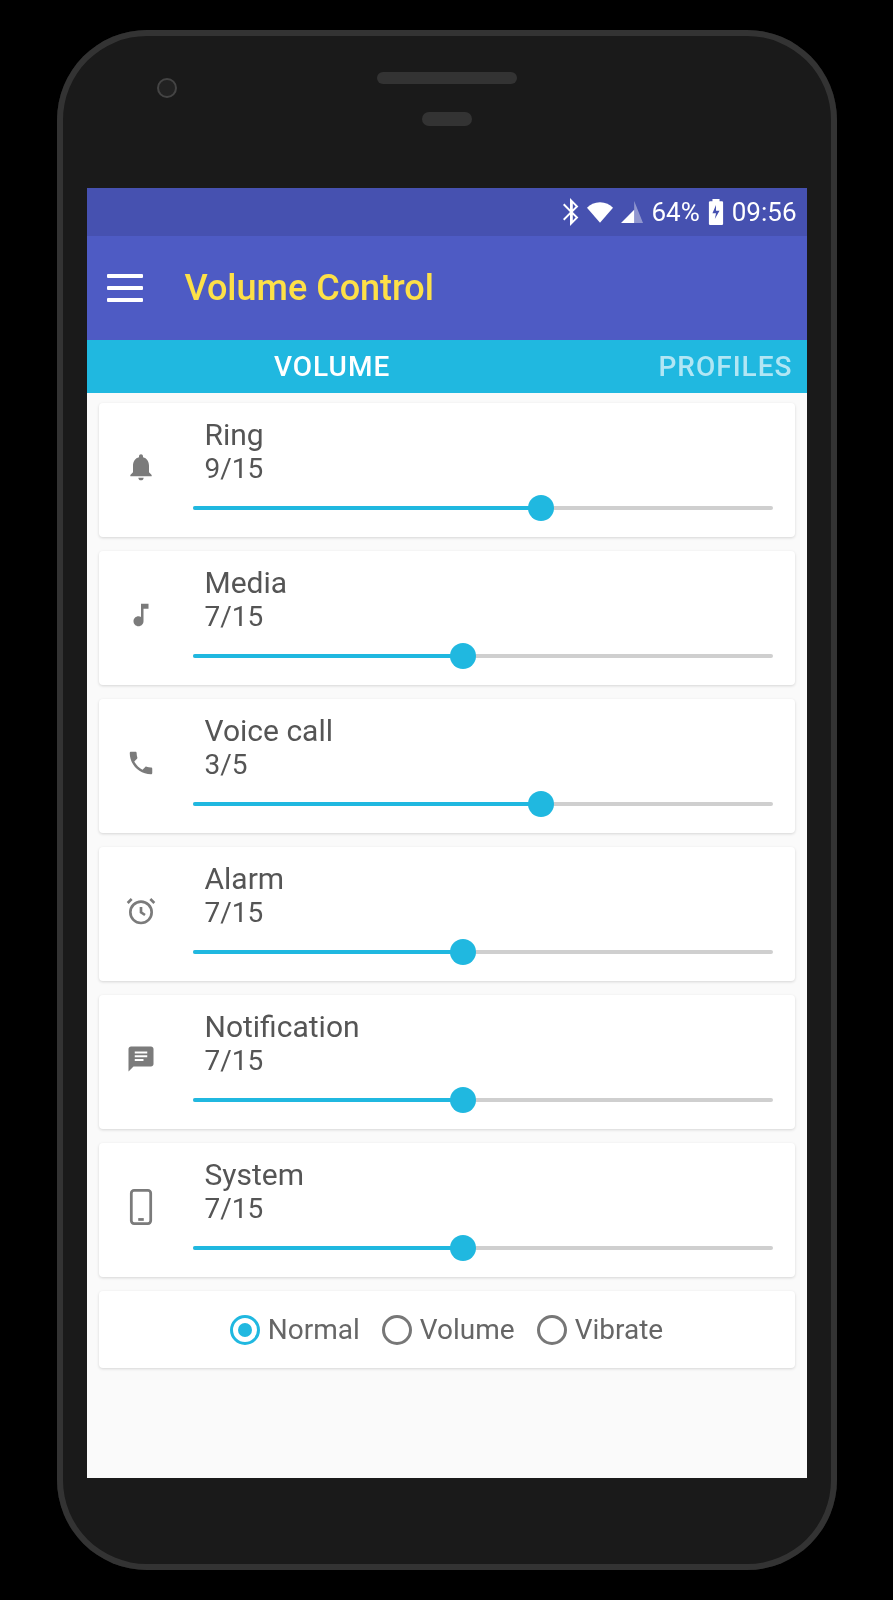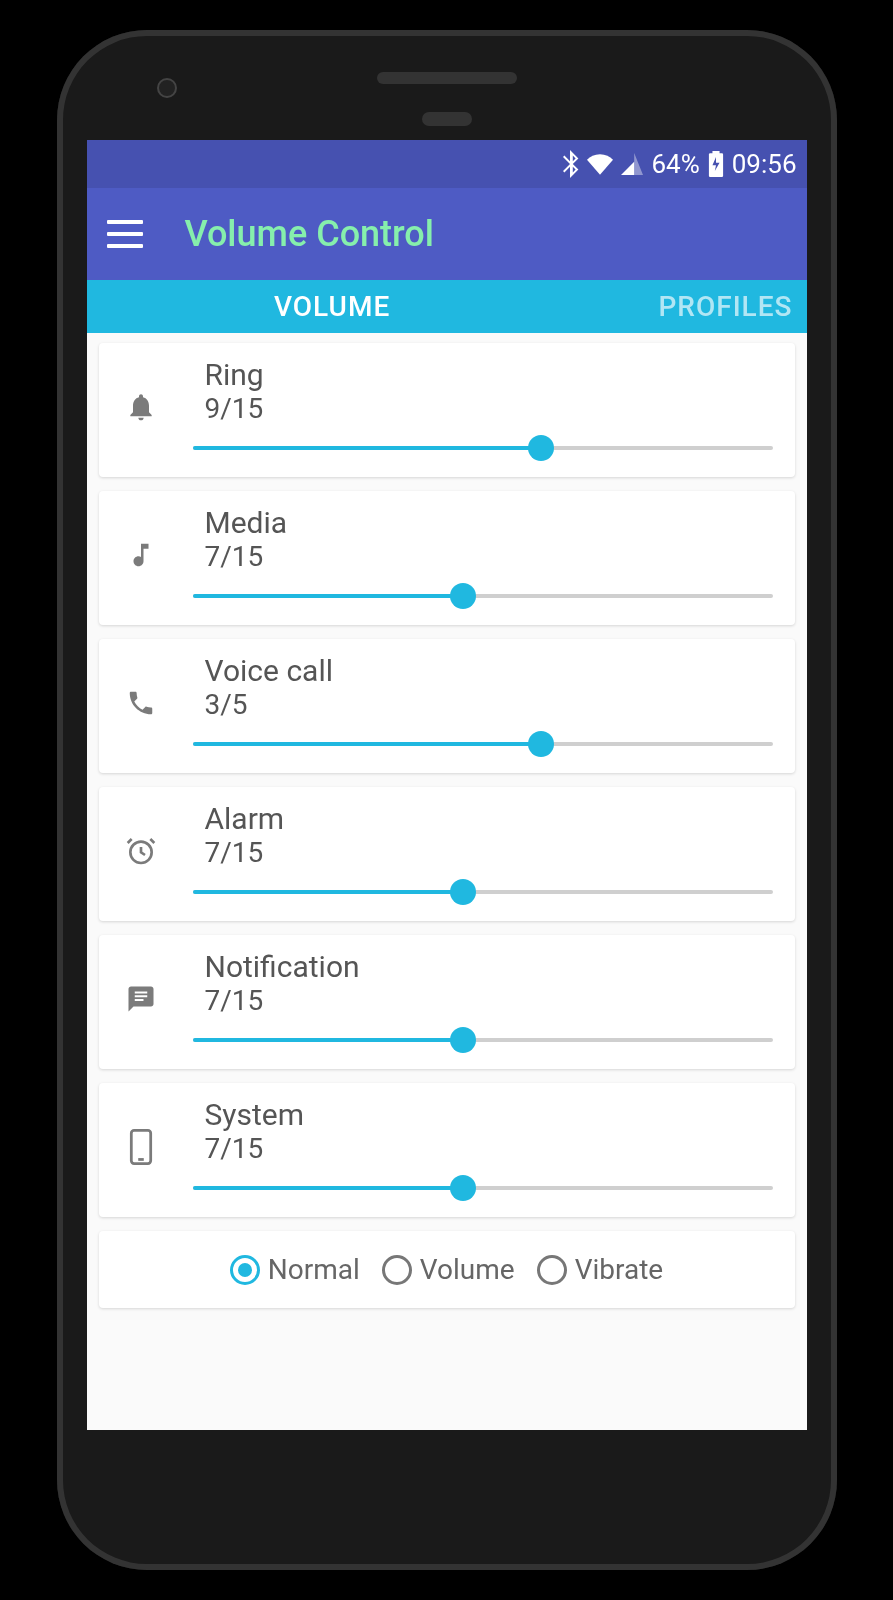--- a/index.html
+++ b/index.html
@@ -20,40 +20,41 @@
     padding: 110px 30px 140px 30px;
     position: relative;
     box-shadow: inset 0 0 0 6px #333;
   }
   .screen {
     width: 100%;
     height: 100%;
     background: #fafafa;
     overflow: hidden;
     position: relative;
+    margin-top: 48px;
   }
   .statusbar {
     background: #4651b0;
     height: 48px;
     display: flex;
     justify-content: flex-end;
     align-items: center;
     color: #fff;
     font-size: 26px;
     padding: 0 10px;
     gap: 8px;
   }
   .statusbar .icon { display: inline-flex; }
   .appbar {
     background: #4e5bc4;
-    height: 92px;
+    height: 104px;
     display: flex;
     align-items: center;
     padding: 16px 20px;
-    color: #86efac;
+    color: #fde047;
   }
   .hamburger {
     width: 36px;
     height: 28px;
     display: flex;
     flex-direction: column;
     justify-content: space-between;
     margin-right: 42px;
   }
   .hamburger span {

